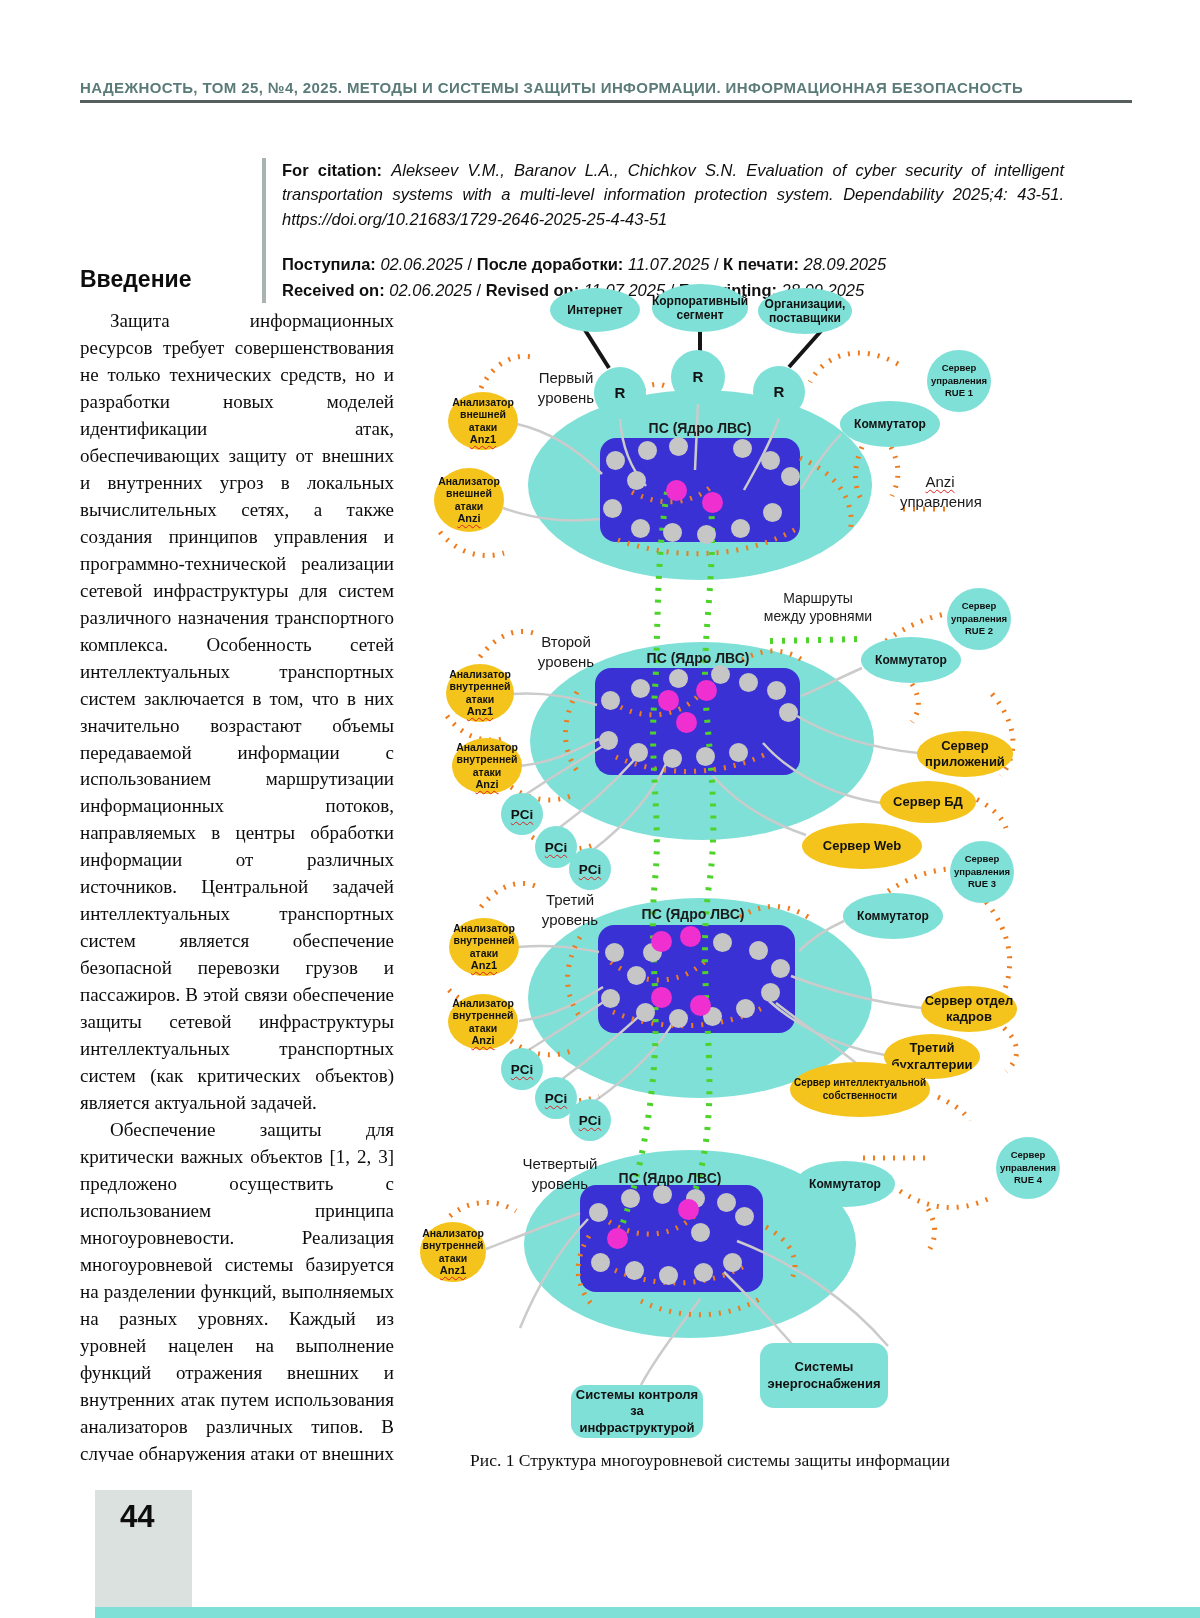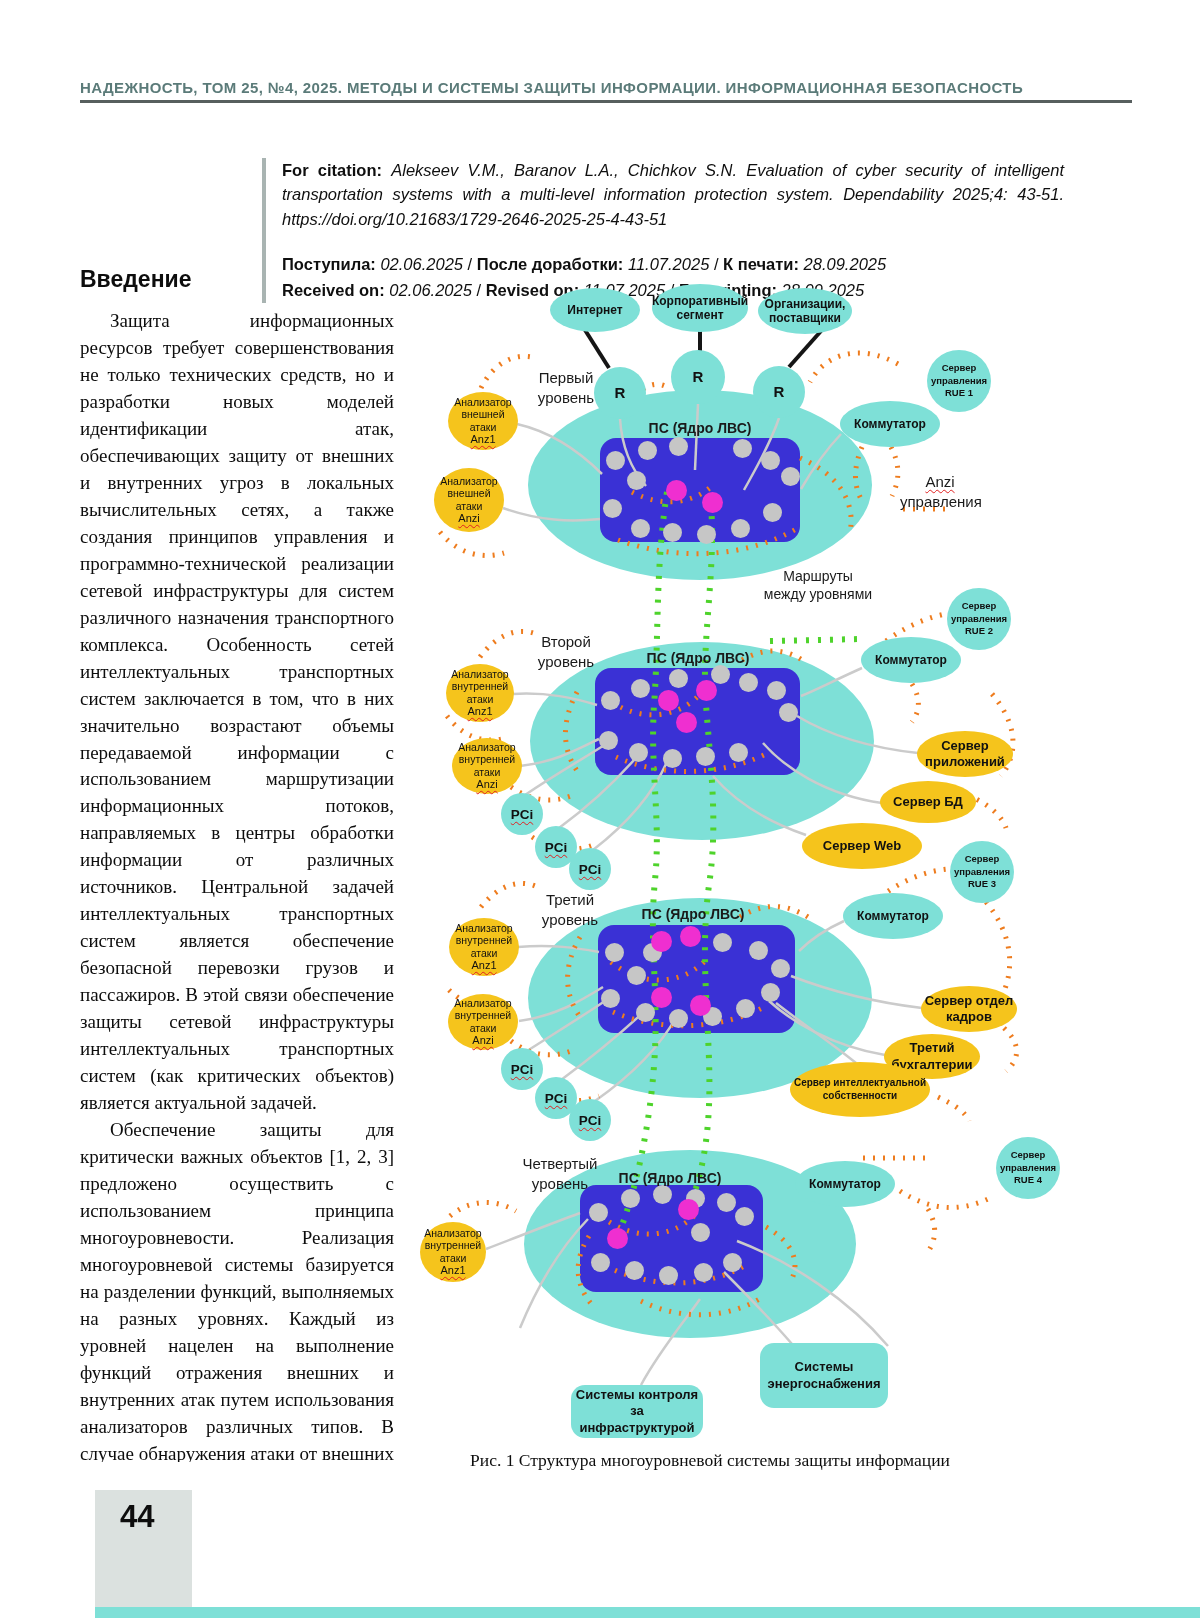--- a/index.html
+++ b/index.html
@@ -37,21 +37,21 @@
   .shape{position:absolute;display:flex;align-items:center;justify-content:center;
         text-align:center;box-sizing:border-box;z-index:5;}
   .cyan{background:#7ee0d7;border-radius:50%;}
   .yellow{background:#f5c41c;border-radius:50%;}
   .cyan-rect{background:#7ee0d7;border-radius:14px;}
   .dlabel{position:absolute;z-index:5;text-align:center;color:#1a1a1a;}
   .f-bold{font-weight:bold;}
   .fs10{font-size:10px;line-height:1.25;}
   .fs12{font-size:12px;line-height:1.2;}  .fs13{font-size:13px;line-height:1.25;}
   .fs14{font-size:14px;line-height:1.25;} .fs15{font-size:15px;line-height:1.3;}
-  .an{font-weight:normal;font-size:10.5px;line-height:1.2;color:#111;}
+  .an{font-weight:bold;font-size:10.5px;line-height:1.2;color:#111;}
   .an-id{font-size:11px;}
   .rue{font-weight:bold;font-size:9.5px;line-height:1.3;}
   .pci{font-weight:bold;font-size:13.5px;}
   .spell{text-decoration:underline wavy #e02020 1px;text-underline-offset:2px;}
   .caption{position:absolute;left:400px;top:1450px;width:620px;text-align:center;z-index:5;
         font-family:"Liberation Serif",serif;font-size:17.5px;color:#0d0d0d;}
 </style>
 </head>
 <body>
 
@@ -284,21 +284,21 @@
       <span>Сервер управления RUE 2</span>
     </div>
   <div class="shape cyan rue" style="left:950px;top:841px;width:64px;height:62px">
       <span>Сервер управления RUE 3</span>
     </div>
   <div class="shape cyan rue" style="left:996px;top:1137px;width:64px;height:62px">
       <span>Сервер управления RUE 4</span>
     </div>
 
   <div class="dlabel fs15" style="left:900px;top:472px;width:80px"><span class="spell">Anzi</span><br><span>управления</span></div>
-  <div class="dlabel fs14" style="left:762px;top:568px;width:112px">Маршруты между уровнями</div>
+  <div class="dlabel fs14" style="left:762px;top:590px;width:112px">Маршруты между уровнями</div>
 
   <div class="shape yellow f-bold fs13" style="left:917px;top:731px;width:96px;height:46px">
       <span>Сервер приложений</span>
     </div>
   <div class="shape yellow f-bold fs13" style="left:880px;top:781px;width:96px;height:42px">
       <span>Сервер БД</span>
     </div>
   <div class="shape yellow f-bold fs13" style="left:802px;top:823px;width:120px;height:46px">
       <span>Сервер Web</span>
     </div>

